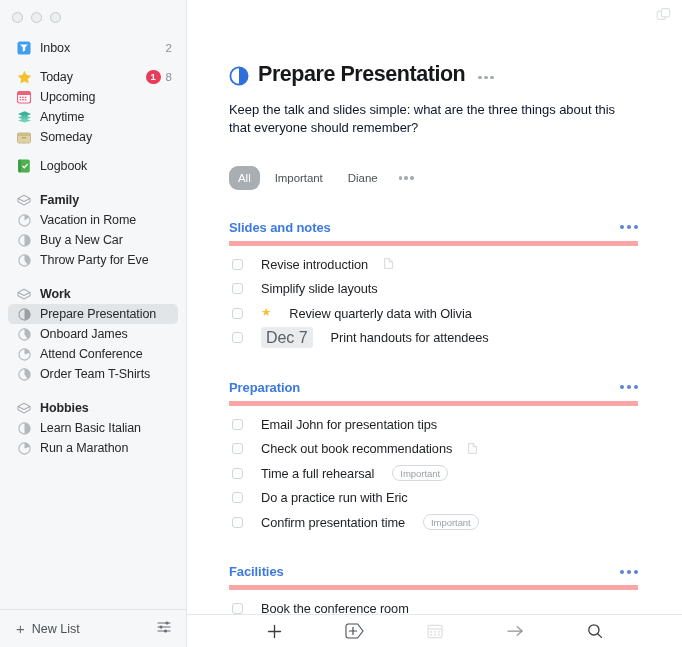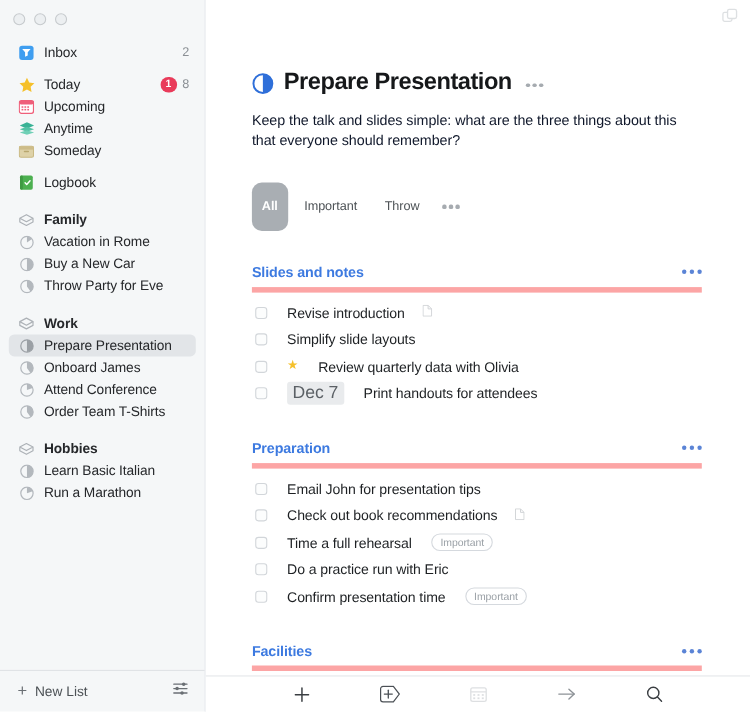--- a/index.html
+++ b/index.html
@@ -166,22 +166,22 @@
   .chip {
     font-size: 11.5px;
     color: #4d5256;
     padding: 2.5px 10px;
     border-radius: 9px;
     letter-spacing: -0.05px;
   }
   .chip.active {
     background: #a9aeb3;
     color: #ffffff;
-    font-weight: bold;
-    padding: 16px 9px;
+    font-weight: normal;
+    padding: 6px 9px;
   }
   .chip-dots {
     display: inline-flex; gap: 2.5px; margin-left: 6px;
   }
   .chip-dots i {
     width: 3.4px; height: 3.4px; border-radius: 50%;
     background: #a6abb0; display: block;
   }
 
   .section { margin-top: 30px; }
@@ -515,21 +515,21 @@
             <i></i>
             <i></i>
         </span>
       </div>
 
       <div class="notes">Keep the talk and slides simple: what are the three things about this that everyone should remember?</div>
 
       <div class="filters">
         <span class="chip active">All</span>
         <span class="chip">Important</span>
-        <span class="chip">Throw</span>
+        <span class="chip">Diane</span>
         <span class="chip-dots">
             <i></i>
             <i></i>
             <i></i>
           </span>
       </div>
 
       <div class="section">
         <div class="sec-head">
           <span class="sec-title">Slides and notes</span>

